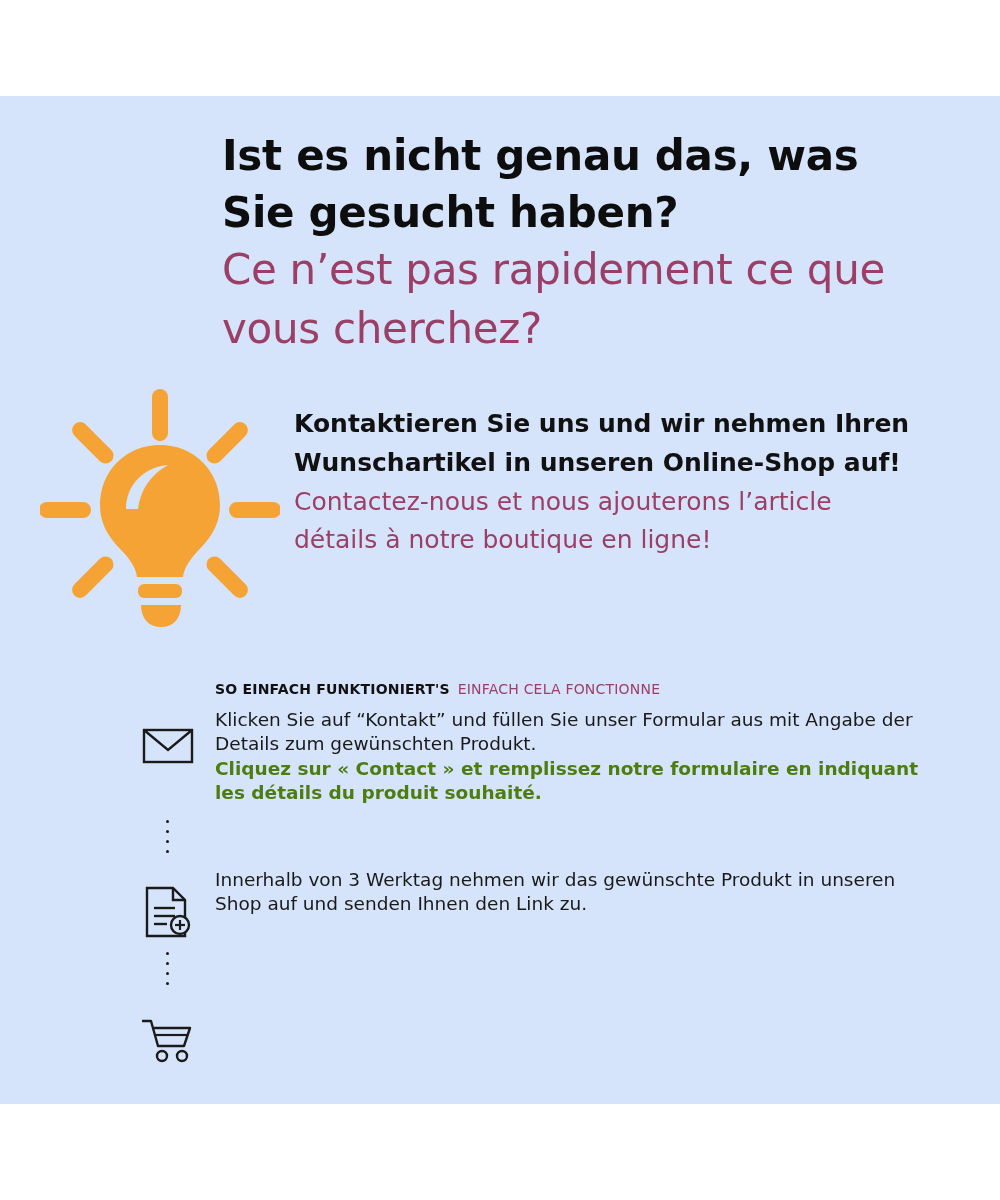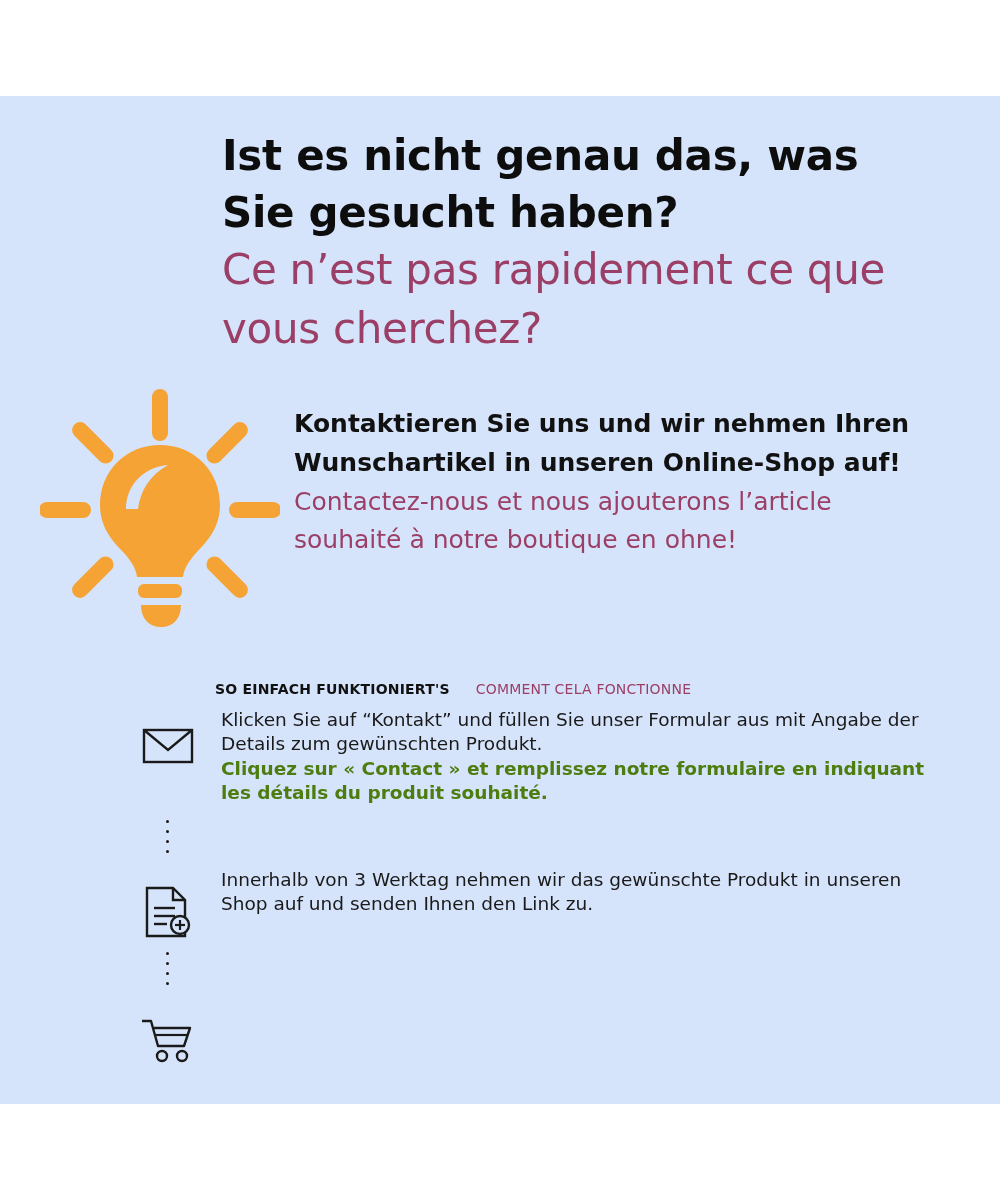--- a/index.html
+++ b/index.html
@@ -80,21 +80,21 @@
     color: #9b3f66;
   }
 
   
   .steps-head {
     position: absolute;
     left: 215px;
     top: 681px;
     display: flex;
     align-items: baseline;
-    gap: 26px;
+    gap: 8px;
   }
   .steps-head .de {
     font-size: 14px;
     font-weight: bold;
     color: #111111;
     letter-spacing: 0.2px;
   }
   .steps-head .fr {
     font-size: 14px;
     font-weight: normal;
@@ -105,21 +105,21 @@
   .steps {
     position: absolute;
     left: 120px;
     top: 708px;
     width: 820px;
   }
   .step {
     position: relative;
     display: flex;
     align-items: flex-start;
-    gap: 6px;
+    gap: 0;
   }
   .step-icon {
     width: 95px;
     min-width: 95px;
     display: flex;
     justify-content: center;
     padding-top: 18px;
   }
   .step-body {
     padding-top: 0;
@@ -181,26 +181,26 @@
         <rect x="98" y="199" width="44" height="14" rx="6"></rect>
         <path d="M101 220 L141 220 C 141 234, 133 242, 121 242 C 109 242, 101 234, 101 220 Z"></path>
 
         <path d="M86 124 C 86 100, 104 82, 128 80 C 110 90, 100 106, 98 124 Z" fill="#d6e4fb"></path>
       </g>
     </svg>
   </div>
 
   <div class="intro">
     <div class="de">Kontaktieren Sie uns und wir nehmen Ihren Wunschartikel in unseren Online-Shop auf!</div>
-    <div class="fr">Contactez-nous et nous ajouterons l’article souhaité à notre boutique en ohne!</div>
+    <div class="fr">Contactez-nous et nous ajouterons l’article détails à notre boutique en ligne!</div>
   </div>
 
   <div class="steps-head">
     <span class="de">SO EINFACH FUNKTIONIERT'S</span>
-    <span class="fr">COMMENT CELA FONCTIONNE</span>
+    <span class="fr">EINFACH CELA FONCTIONNE</span>
   </div>
 
   <div class="steps">
 
     <div class="step">
       <div class="step-icon">
         <svg width="52" height="40" viewBox="0 0 52 40" xmlns="http://www.w3.org/2000/svg">
           <rect x="2" y="4" width="48" height="32" fill="none" stroke="#1a1a1a" stroke-width="2.4"></rect>
           <path d="M2 4 L26 24 L50 4" fill="none" stroke="#1a1a1a" stroke-width="2.4"></path>
         </svg>

